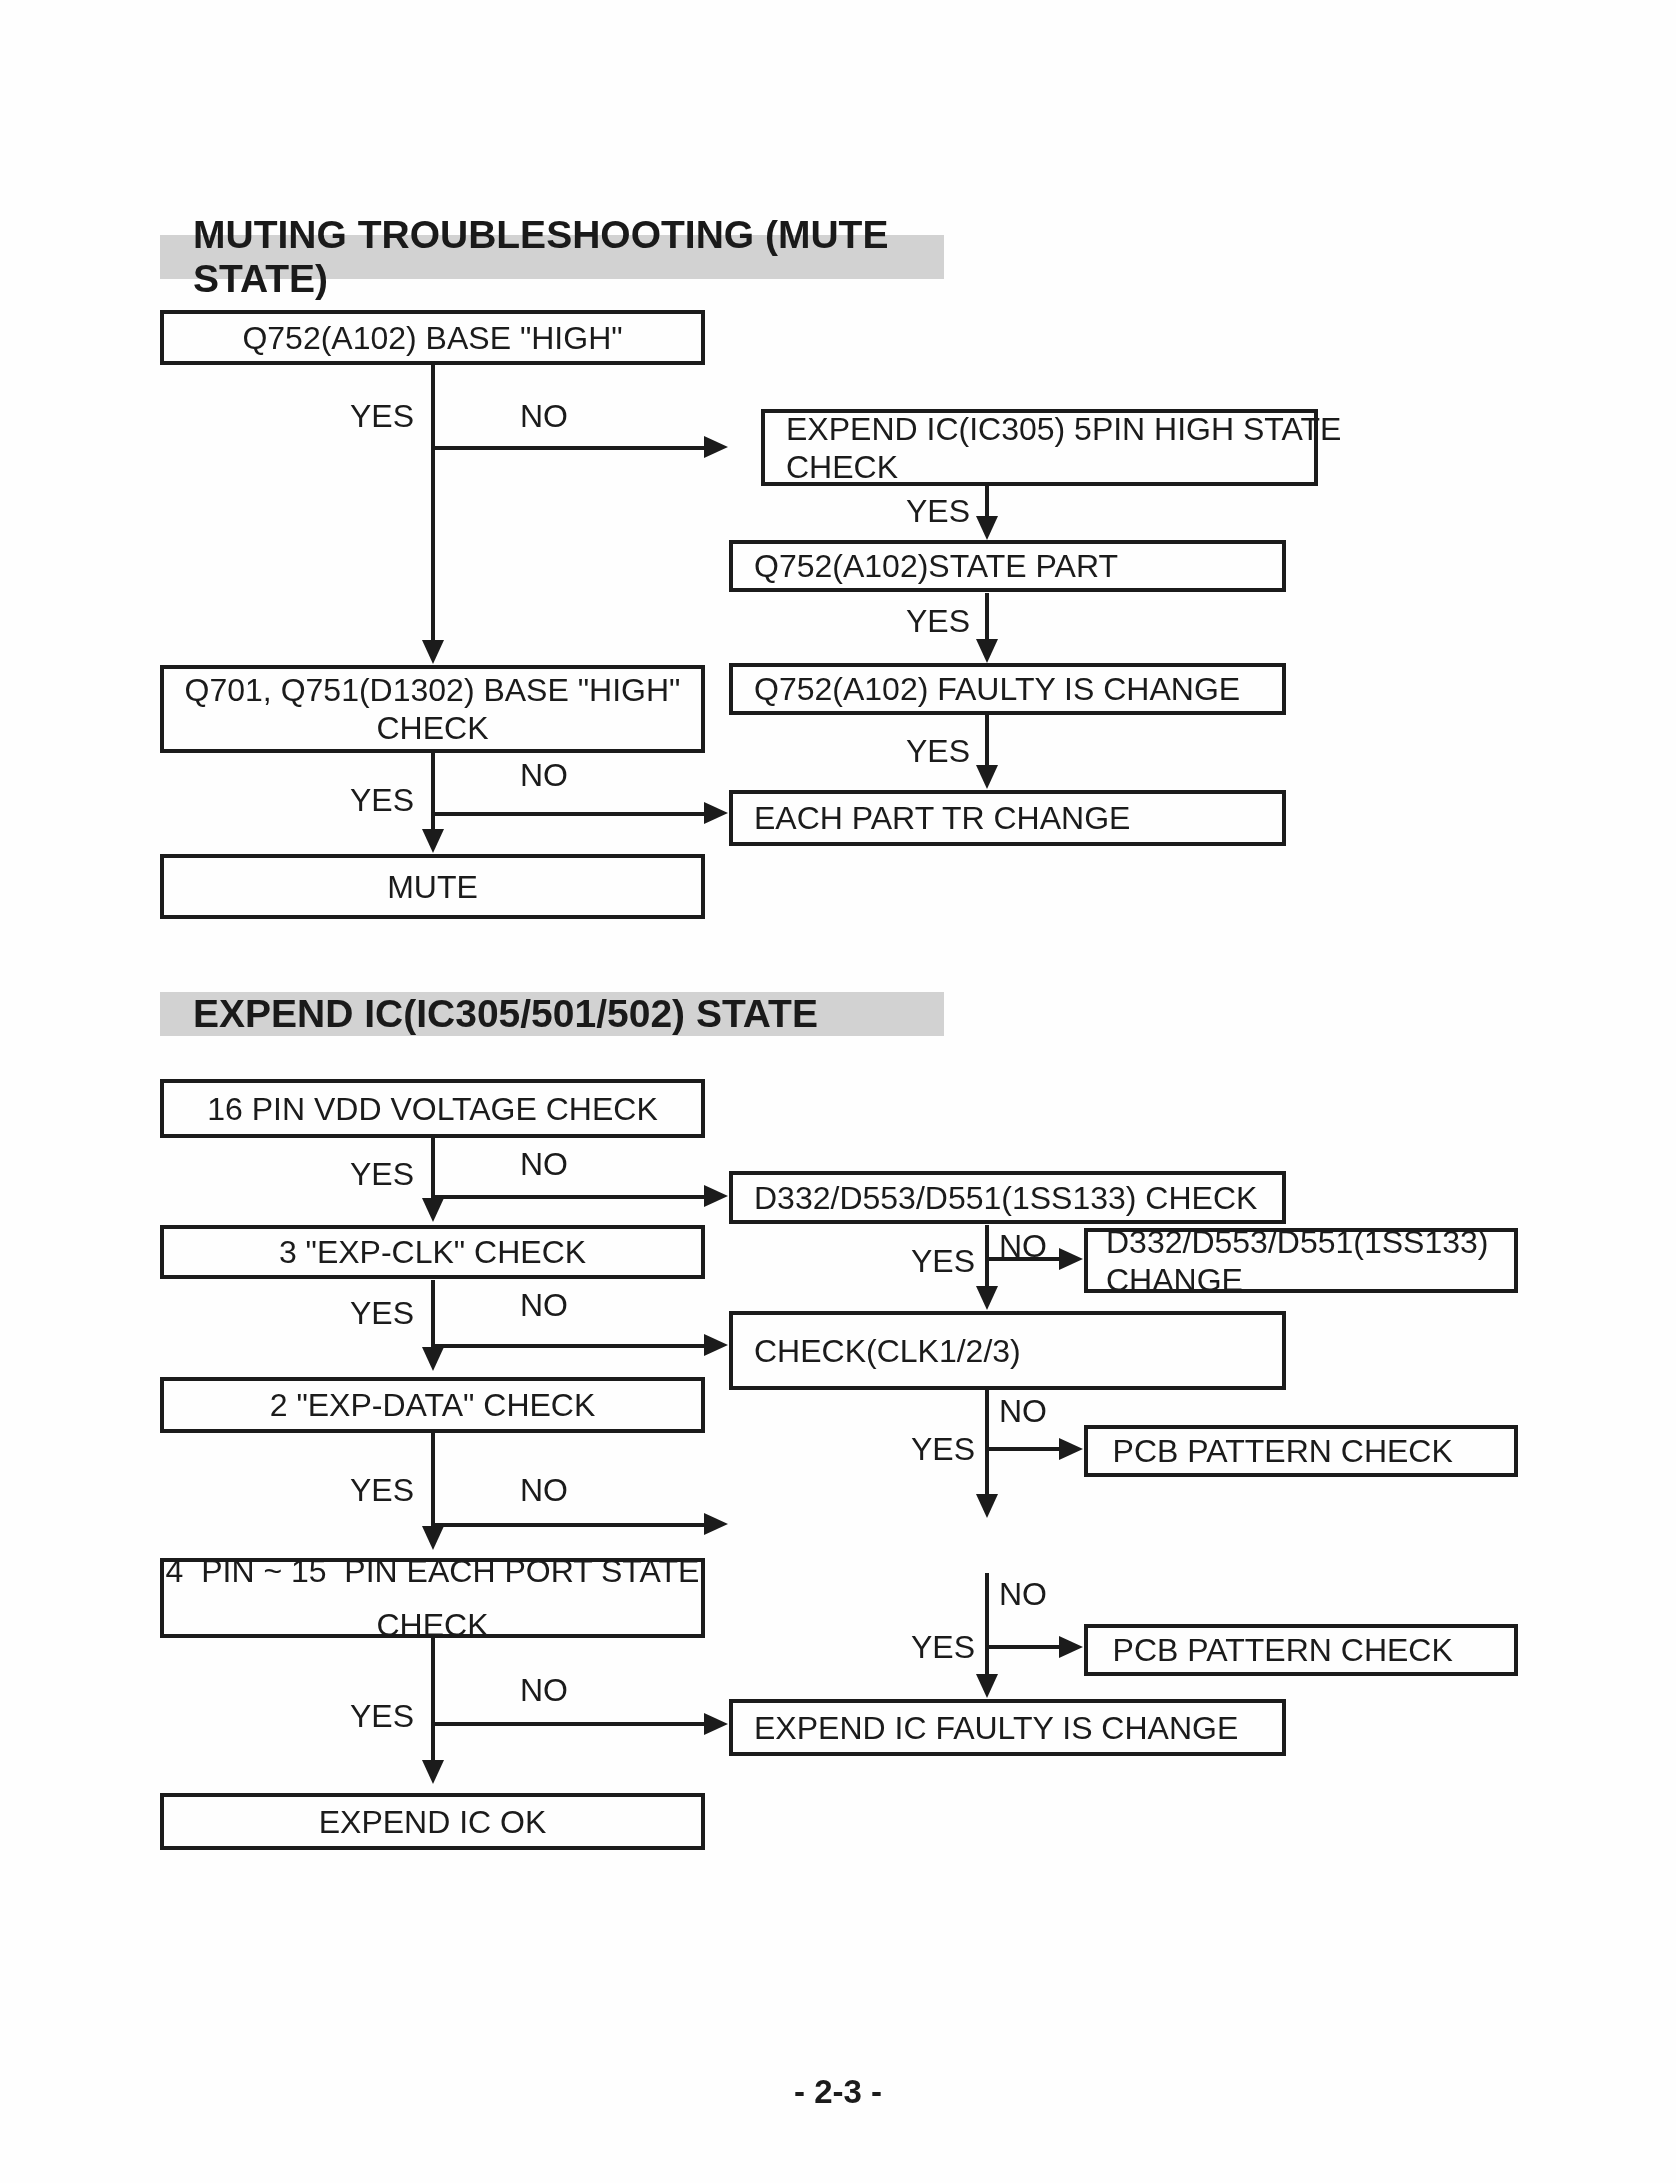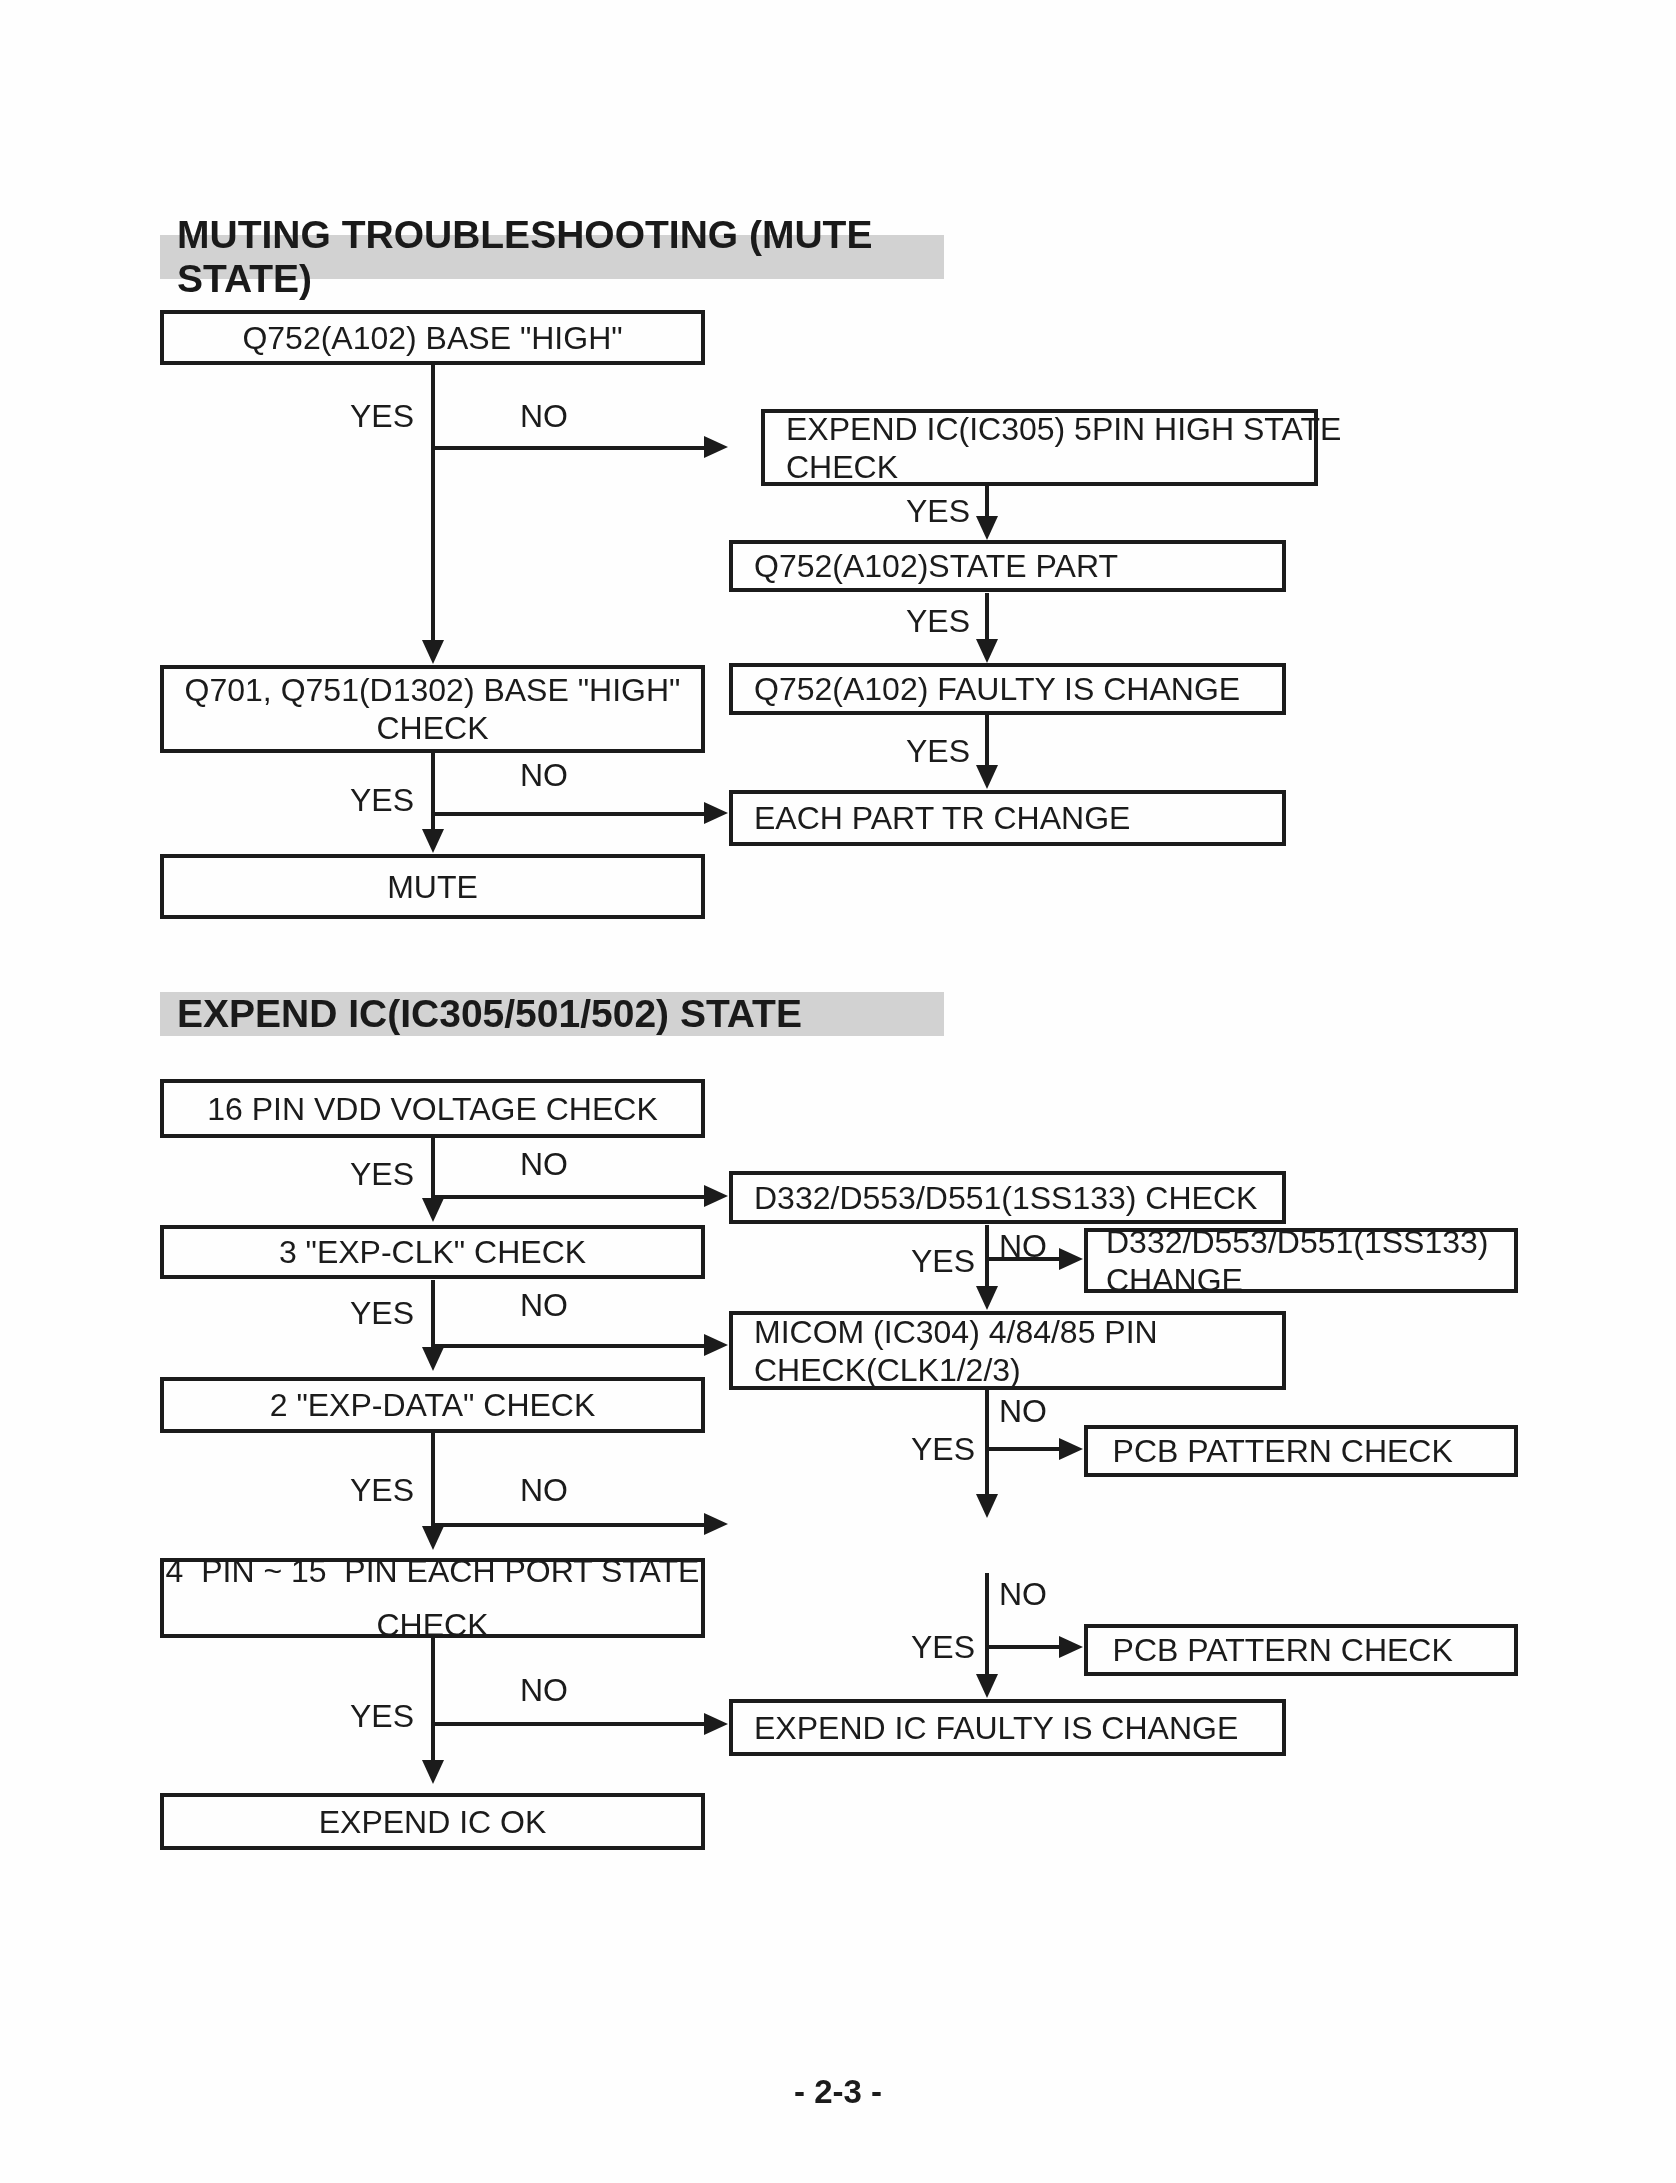--- a/index.html
+++ b/index.html
@@ -8,21 +8,21 @@
     width:1677px;height:2183px;
     background:#fefefe;
     font-family:"Liberation Sans", sans-serif;
     color:#1b1b1b;
     overflow:hidden;
   }
   .hdr{
     position:absolute;
     background:#d2d2d2;
     display:flex;align-items:center;
-    padding-left:17px;box-sizing:border-box;
+    padding-left:33px;box-sizing:border-box;
     font-weight:700;font-size:39px;letter-spacing:0px;
     color:#1a1a1a;
   }
   .box{
     position:absolute;
     border:4.1px solid #1b1b1b;
     background:#fefefe;
     box-sizing:border-box;
     display:flex;align-items:center;justify-content:center;
     font-size:32px;line-height:38px;
@@ -163,21 +163,20 @@
   </div>
 
   <div class="vl" style="left:431px;top:1280px;height:68px;"></div>
   <div class="ad" style="left:422px;top:1347px;"></div>
   <div class="lbl r" style="left:299px;top:1295px;width:115px;">YES</div>
   <div class="lbl l" style="left:520px;top:1287px;width:106px;">NO</div>
   <div class="hl" style="left:434px;top:1344px;width:270px;"></div>
   <div class="ar" style="left:704px;top:1334px;"></div>
 
   <div class="box two left" style="left:729px;top:1311px;width:557px;height:79px;">
-    <span>MICOM (IC304) 4/84/85 PIN</span>
     <span>CHECK(CLK1/2/3)</span>
   </div>
 
   <div class="box" style="left:160px;top:1377px;width:545px;height:56px;">
     <span>2 "EXP-DATA" CHECK</span>
   </div>
 
   <div class="vl" style="left:985px;top:1390px;height:104px;"></div>
   <div class="ad" style="left:976px;top:1494px;"></div>
   <div class="lbl l" style="left:999px;top:1393px;width:106px;">NO</div>

